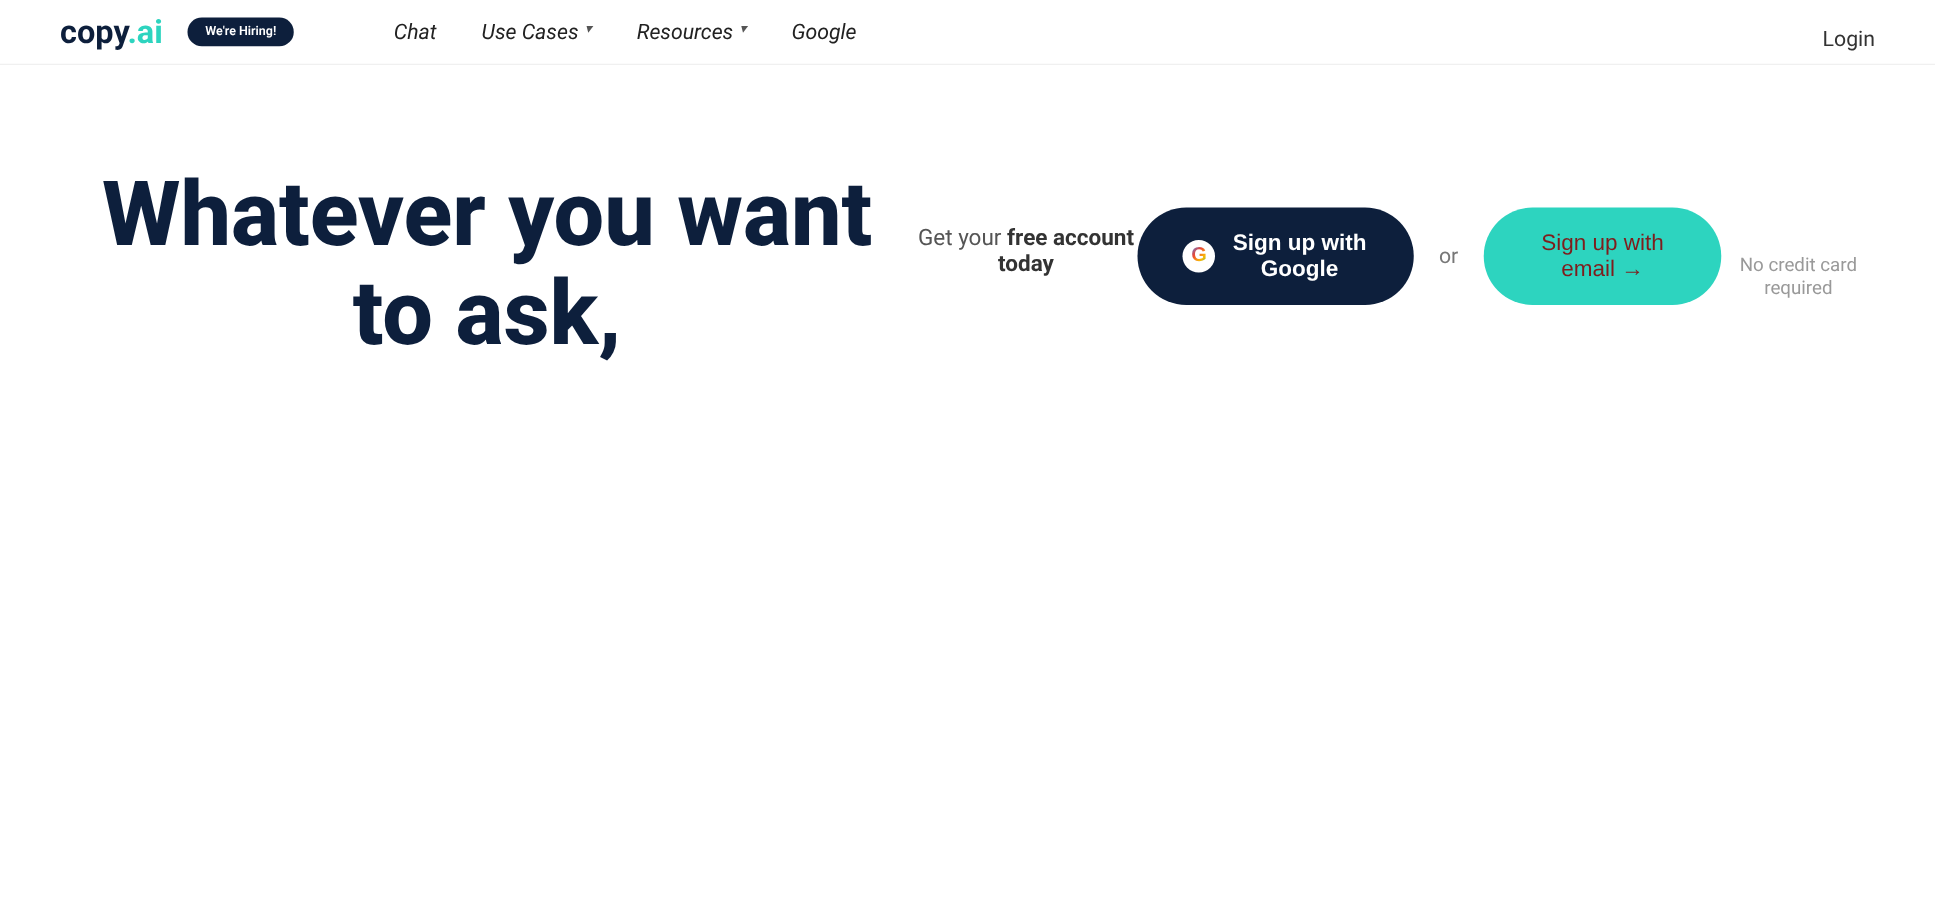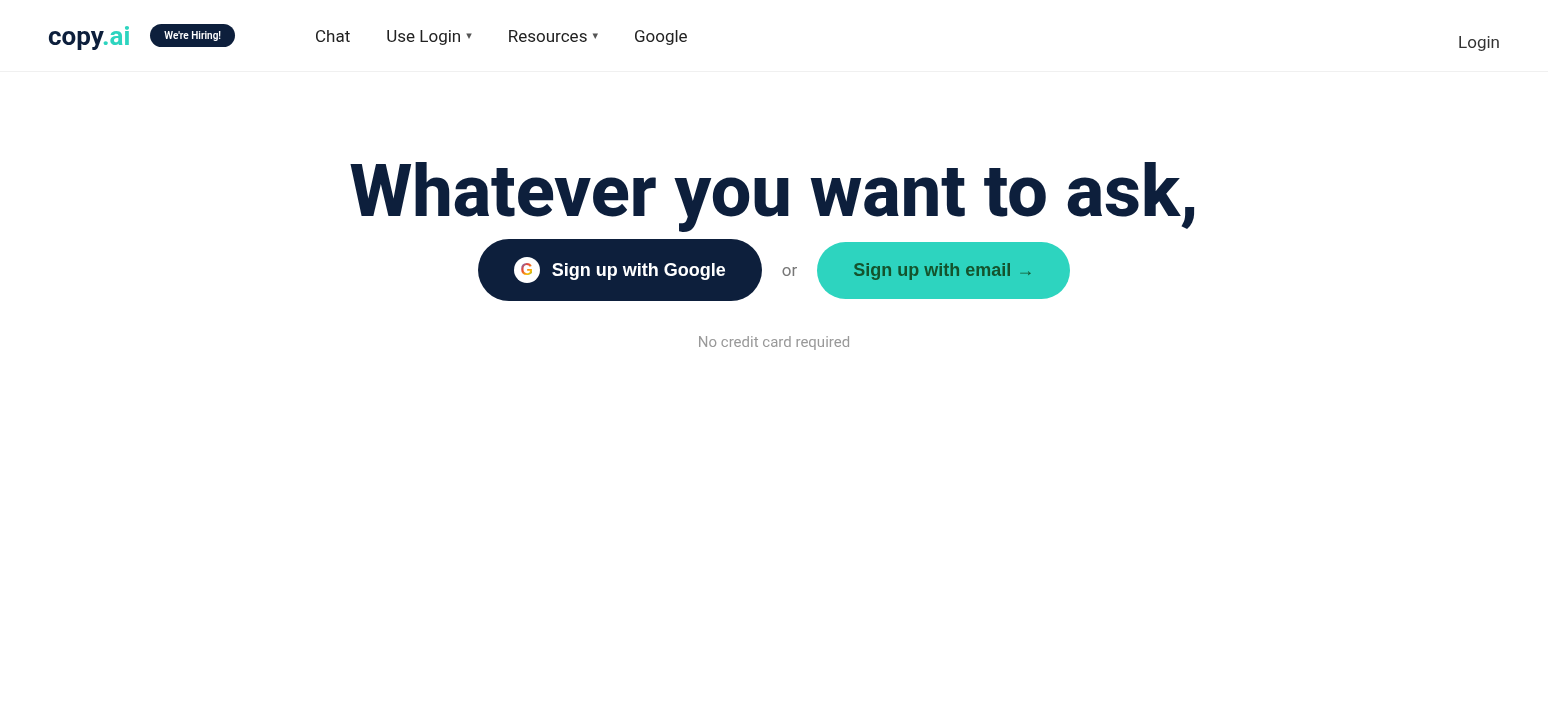--- a/index.html
+++ b/index.html
@@ -15,21 +15,21 @@
       min-height: 718px;
       overflow-x: hidden;
     }
 
     
     .navbar {
       display: flex;
       align-items: center;
       justify-content: space-between;
       padding: 0 48px;
-      height: 72px;
+      height: 52px;
       border-bottom: 1px solid #f0f0f0;
     }
 
     .navbar-left {
       display: flex;
       align-items: center;
       gap: 20px;
     }
 
     .logo {
@@ -62,23 +62,24 @@
       align-items: center;
       gap: 36px;
       margin-left: 60px;
     }
 
     .nav-item {
       font-size: 17px;
       color: #222;
       cursor: pointer;
       display: flex;
-      align-items: center;
+      align-items: flex-start;
       gap: 5px;
       font-weight: 400;
+      font-style: italic;
     }
 
     .nav-item .chevron {
       font-size: 11px;
       color: #555;
     }
 
     .navbar-right {
       display: flex;
       align-items: center;
@@ -101,21 +102,21 @@
       padding: 14px 28px;
       border-radius: 50px;
       cursor: pointer;
       border: none;
       white-space: nowrap;
     }
 
     
     .hero {
       display: flex;
-      flex-direction: column;
+      flex-direction: row;
       align-items: center;
       justify-content: center;
       padding: 80px 48px 60px;
       text-align: center;
     }
 
     .hero-title-dark {
       font-size: 72px;
       font-weight: 800;
       color: #0d1f3c;
@@ -191,23 +192,23 @@
       font-size: 17px;
       color: #777;
       font-weight: 400;
     }
 
     .email-btn {
       display: flex;
       align-items: flex-start;
       gap: 10px;
       background: #2dd4bf;
-      color: #14532d;
+      color: #7f1d1d;
       font-size: 18px;
-      font-weight: 700;
+      font-weight: 400;
       padding: 18px 36px;
       border-radius: 50px;
       cursor: pointer;
       border: none;
     }
 
     .no-credit {
       font-size: 15px;
       color: #999;
       margin-top: 12px;
@@ -222,41 +223,44 @@
       <span class="logo-text">
         <span>copy</span><span class="dot-ai">.ai</span>
       </span>
     </div>
     <div class="hiring-badge">We're Hiring!</div>
     <div class="navbar-nav">
       <div class="nav-item">
         <span>Chat</span>
       </div>
       <div class="nav-item">
-        <span>Use Login</span>
+        <span>Use Cases</span>
         <span class="chevron">▾</span>
       </div>
       <div class="nav-item">
         <span>Resources</span>
         <span class="chevron">▾</span>
       </div>
       <div class="nav-item">
         <span>Google</span>
       </div>
     </div>
   </div>
 
   <div class="navbar-right">
     <div class="login-btn">Login</div>
   </div>
 </nav>
 
 <section class="hero">
   <h1 class="hero-title-dark">Whatever you want to ask,</h1>
 
+  <p class="hero-subtitle">
+    <span>Get your </span><strong>free account today</strong>
+  </p>
 
   <div class="cta-row">
     <button class="google-btn">
       <div class="google-icon">
         <span class="google-g">G</span>
       </div>
       <span>Sign up with Google</span>
     </button>
 
     <span class="or-text">or</span>

